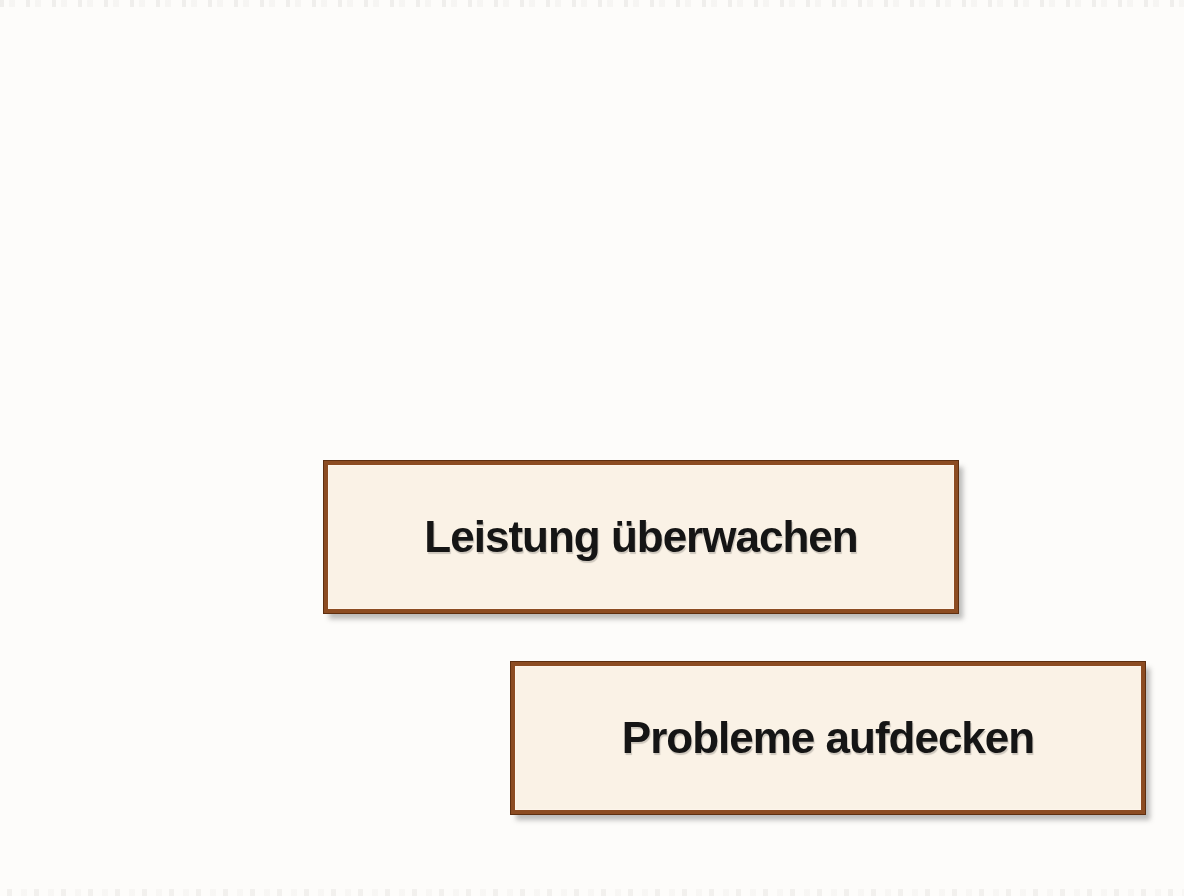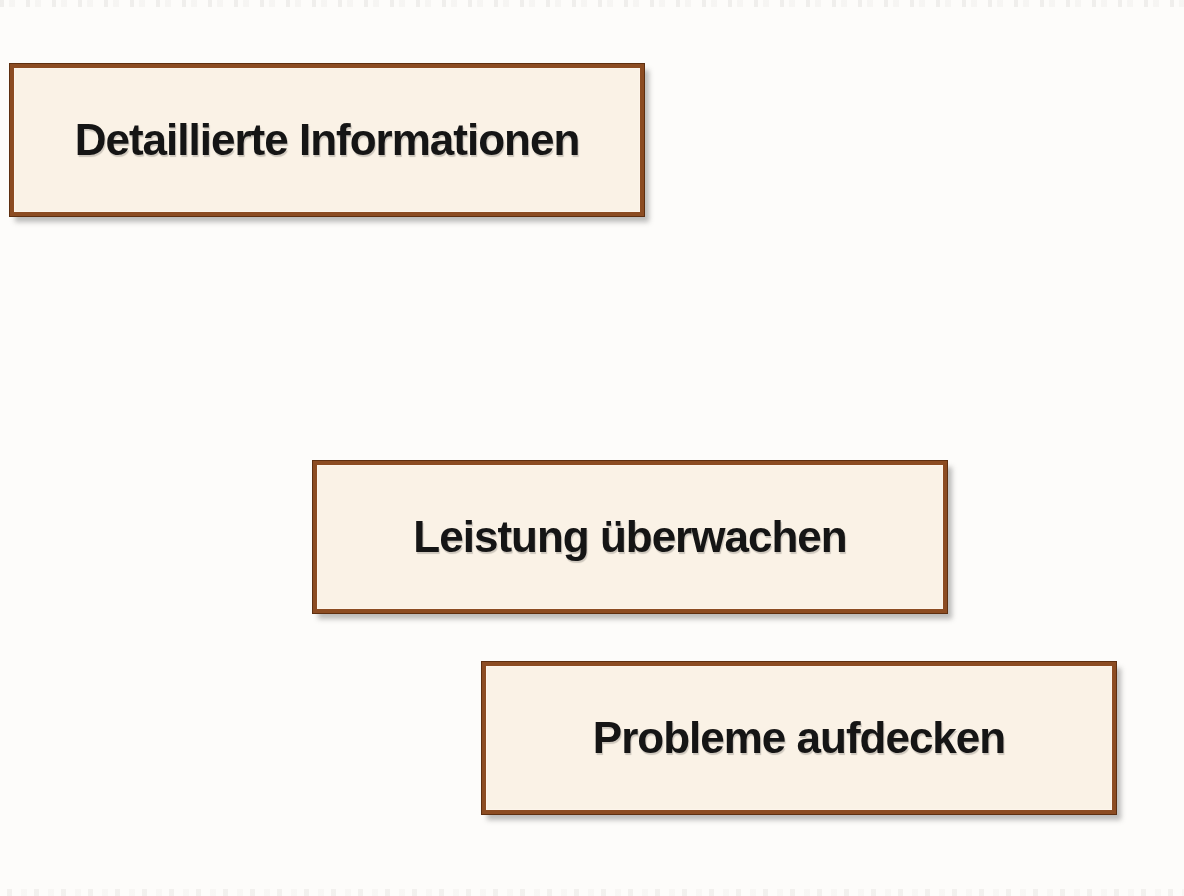--- a/index.html
+++ b/index.html
@@ -36,22 +36,22 @@
   .box-label {
     font-size: 44px;
     font-weight: 700;
     letter-spacing: -1px;
     white-space: nowrap;
     color: var(--box-text, #151515);
     text-shadow: 1px 2px 1px rgba(0, 0, 0, 0.18);
   }
   .box-1 { left: 10px;  top: 64px;  }
   .box-2 { left: 170px; top: 264px; }
-  .box-3 { left: 313px; top: 461px; }
-  .box-4 { left: 482px; top: 662px; }
+  .box-3 { left: 324px; top: 461px; }
+  .box-4 { left: 511px; top: 662px; }
 
   
   .edge-noise {
     position: absolute;
     left: 0;
     width: 100%;
     height: 7px;
     opacity: 0.45;
     pointer-events: none;
   }
@@ -72,23 +72,20 @@
       rgba(55, 42, 28, 0.06) 21px 27px);
   }
 </style>
 </head>
 <body>
 
 <div class="canvas">
 
   <div class="edge-noise edge-top"></div>
 
-  <div class="box box-1">
-    <span class="box-label">Detaillierte Informationen</span>
-  </div>
 
 
   <div class="box box-3">
     <span class="box-label">Leistung überwachen</span>
   </div>
 
   <div class="box box-4">
     <span class="box-label">Probleme aufdecken</span>
   </div>
 

